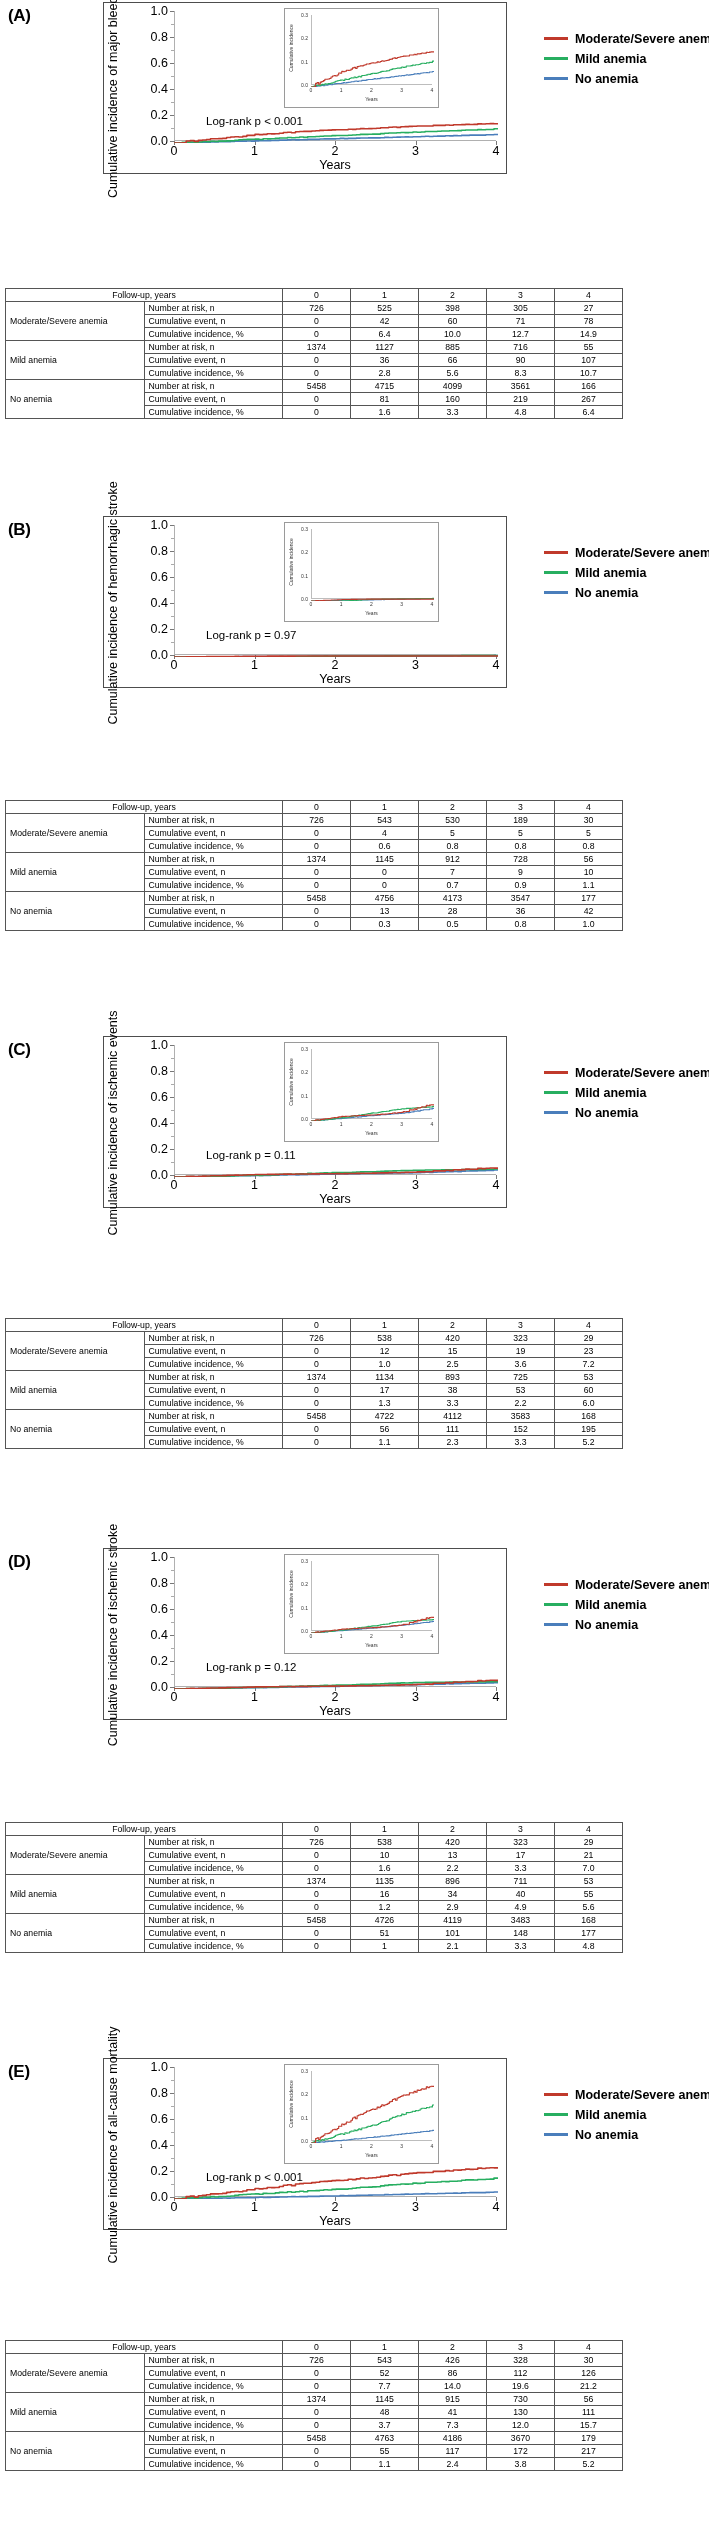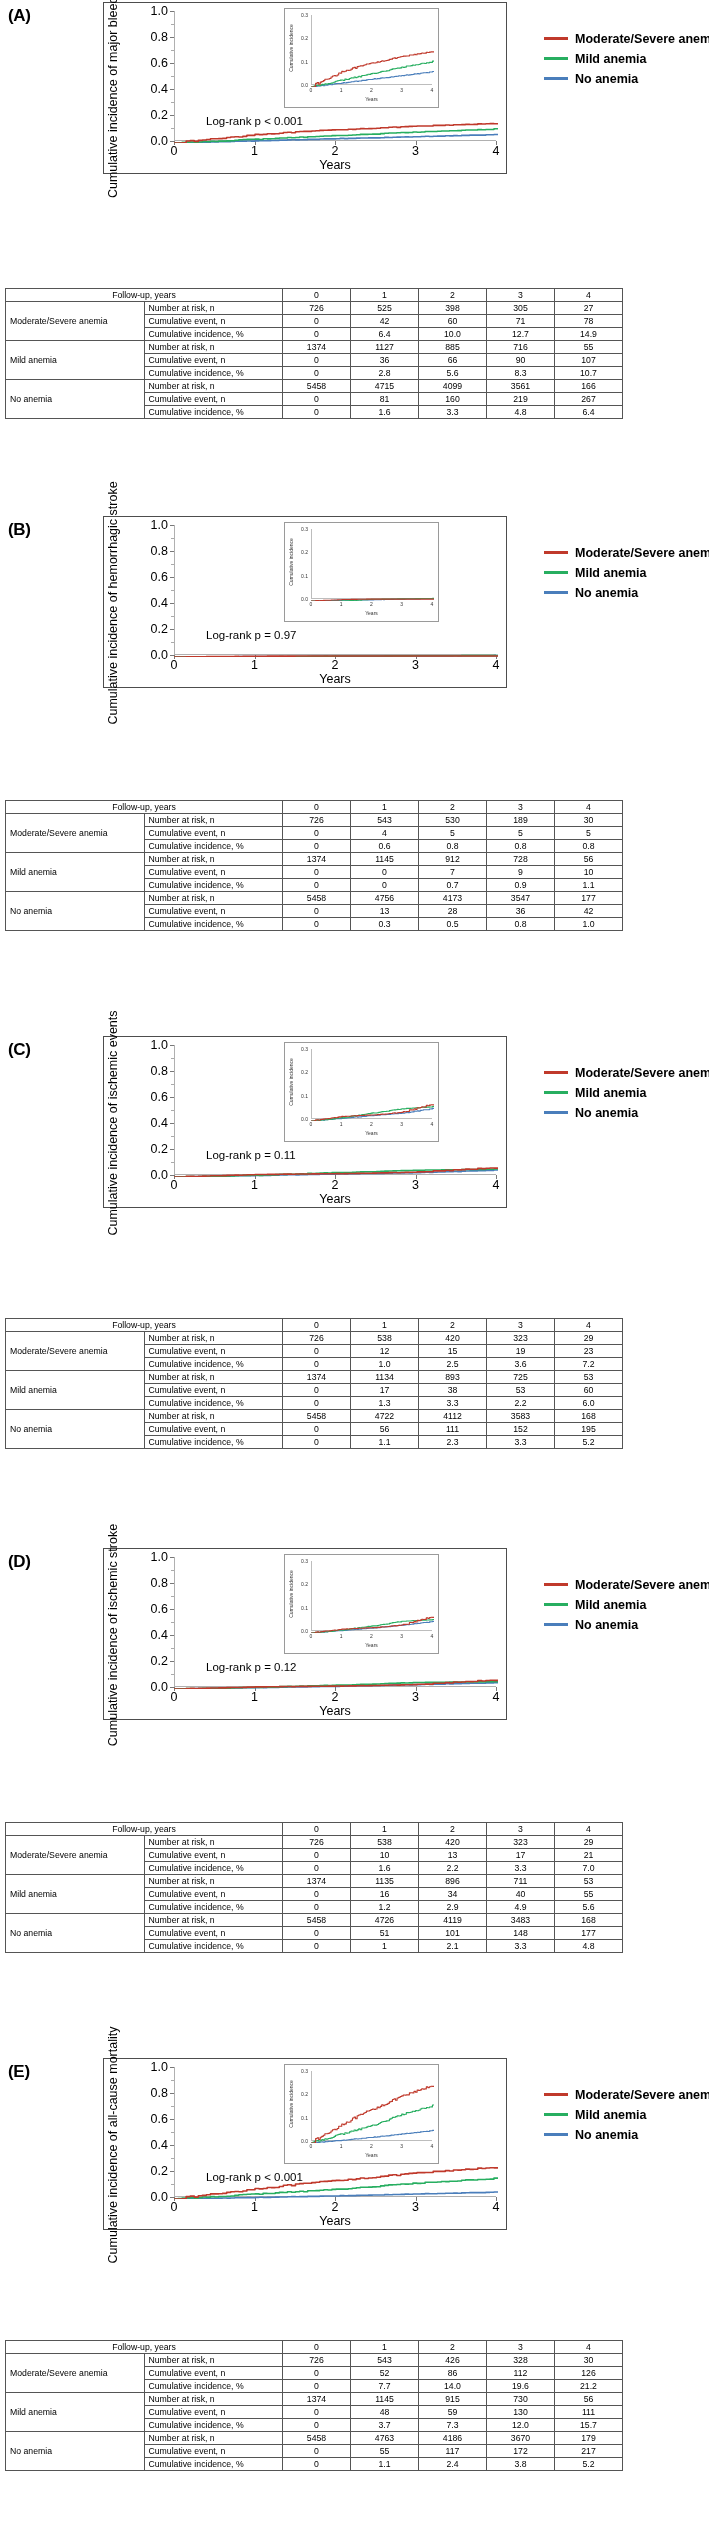--- a/index.html
+++ b/index.html
@@ -1040,21 +1040,21 @@
             <td class="col-val">1374</td>
             <td class="col-val">1145</td>
             <td class="col-val">915</td>
             <td class="col-val">730</td>
             <td class="col-val">56</td>
           </tr>
           <tr>
             <td class="metric col-met">Cumulative event, n</td>
             <td class="col-val">0</td>
             <td class="col-val">48</td>
-            <td class="col-val">59</td>
+            <td class="col-val">41</td>
             <td class="col-val">130</td>
             <td class="col-val">111</td>
           </tr>
           <tr>
             <td class="metric col-met">Cumulative incidence, %</td>
             <td class="col-val">0</td>
             <td class="col-val">3.7</td>
             <td class="col-val">7.3</td>
             <td class="col-val">12.0</td>
             <td class="col-val">15.7</td>

